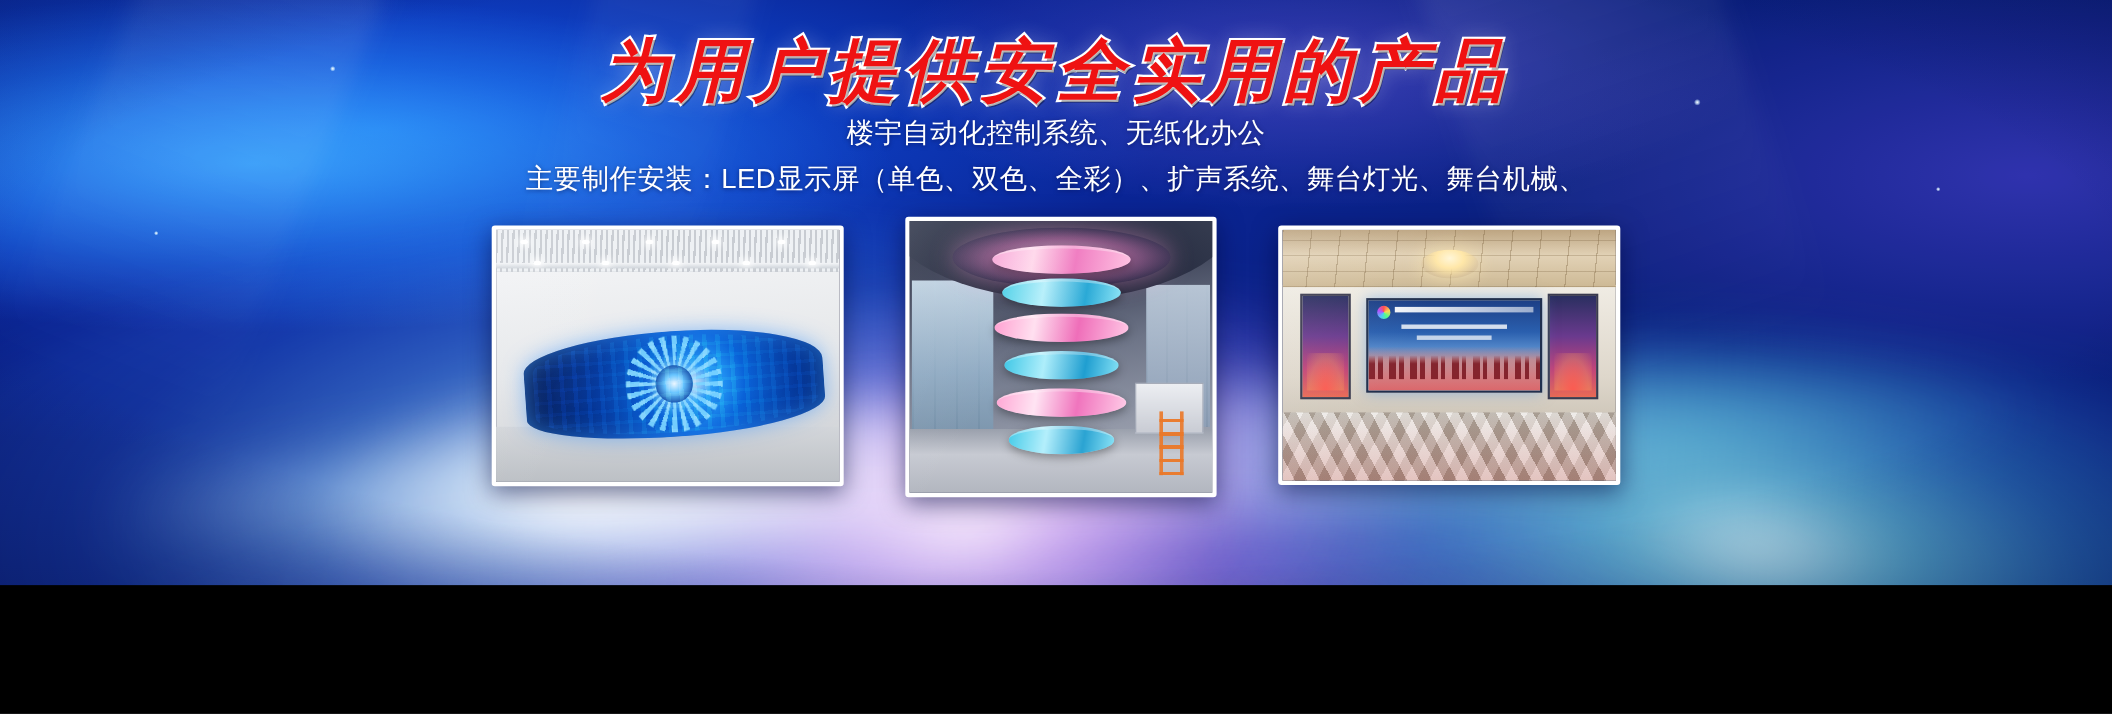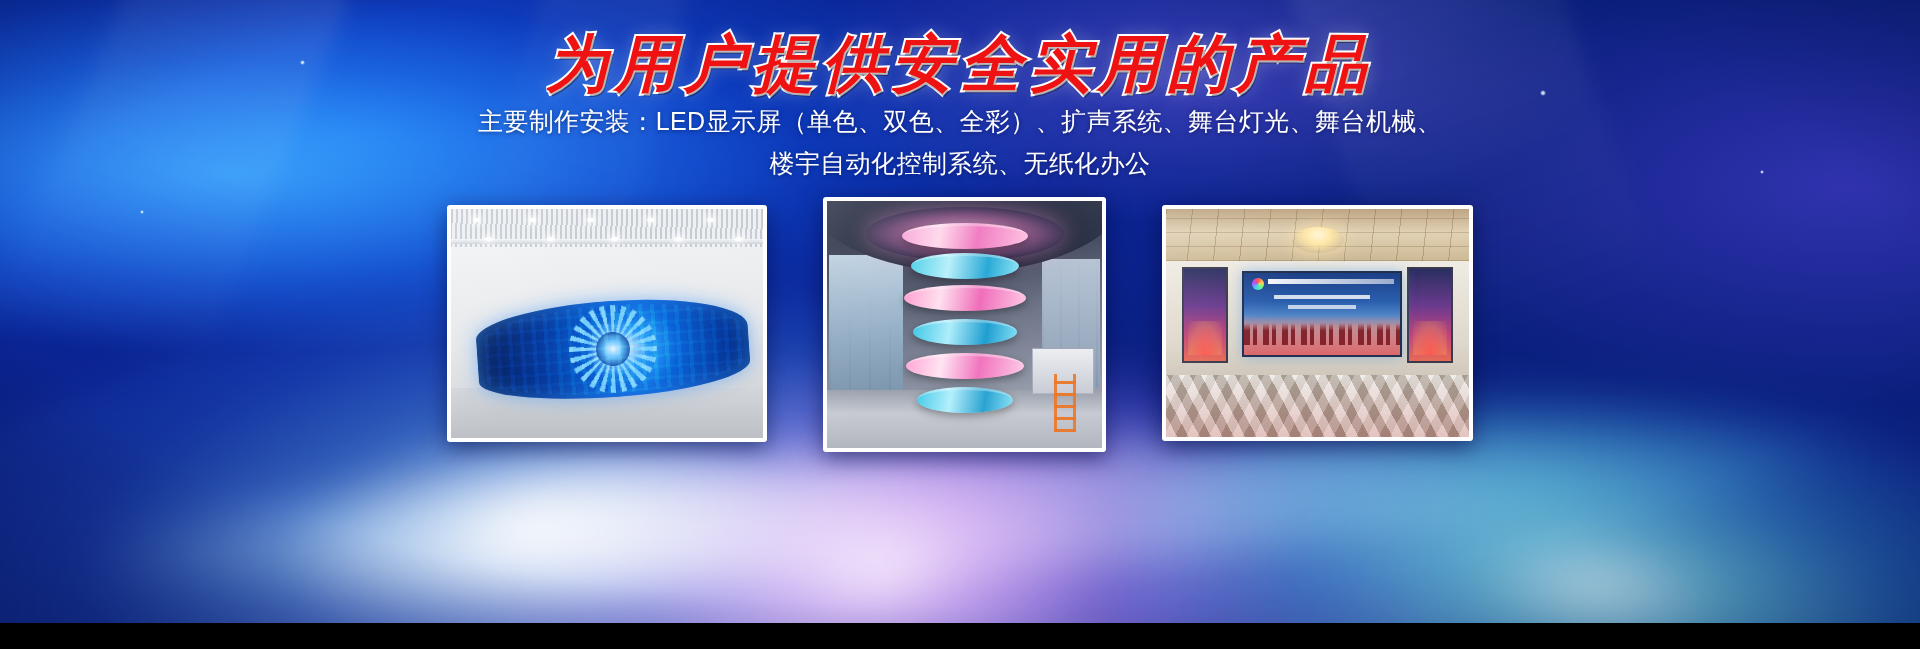--- a/index.html
+++ b/index.html
@@ -1,21 +1,21 @@
 <!DOCTYPE html>
 <html><head>
 <meta charset="utf-8">
 <style>
   html,body{margin:0;padding:0;background:#000;}
   *{box-sizing:border-box;}
 
   .banner{
     position:relative;
     width:1920px;
-    height:623px;
+    height:532px;
     overflow:hidden;
     font-family:"Liberation Sans","DejaVu Sans",sans-serif;
     background:#0a2a96;
   }
 
   
   .bg-base{
     position:absolute; inset:0;
     background:
       radial-gradient(ellipse 60% 55% at 18% 22%, #1560e8 0%, #0d3cbe 35%, #0a2596 62%, #0a1f7e 100%),
@@ -414,22 +414,22 @@
   <div class="ray ray3"></div>
 
   <div class="spark" style="left:300px;top:60px;width:5px;height:5px;"></div>
   <div class="spark" style="left:1540px;top:90px;width:6px;height:6px;"></div>
   <div class="spark" style="left:1760px;top:170px;width:4px;height:4px;"></div>
   <div class="spark" style="left:140px;top:210px;width:4px;height:4px;"></div>
 
   <div class="headline">为用户提供安全实用的产品</div>
 
   <div class="subtitle">
+    <div>楼宇自动化控制系统、无纸化办公</div>
     <div>主要制作安装：LED显示屏（单色、双色、全彩）、扩声系统、舞台灯光、舞台机械、</div>
-    <div>楼宇自动化控制系统、无纸化办公</div>
   </div>
 
   <div class="photos">
 
     <div class="photo p1">
       <div class="inner">
         <div class="wall"></div>
         <div class="floor"></div>
         <div class="ceiling"></div>
         <div class="downlight" style="left:22px;top:9px;"></div>

